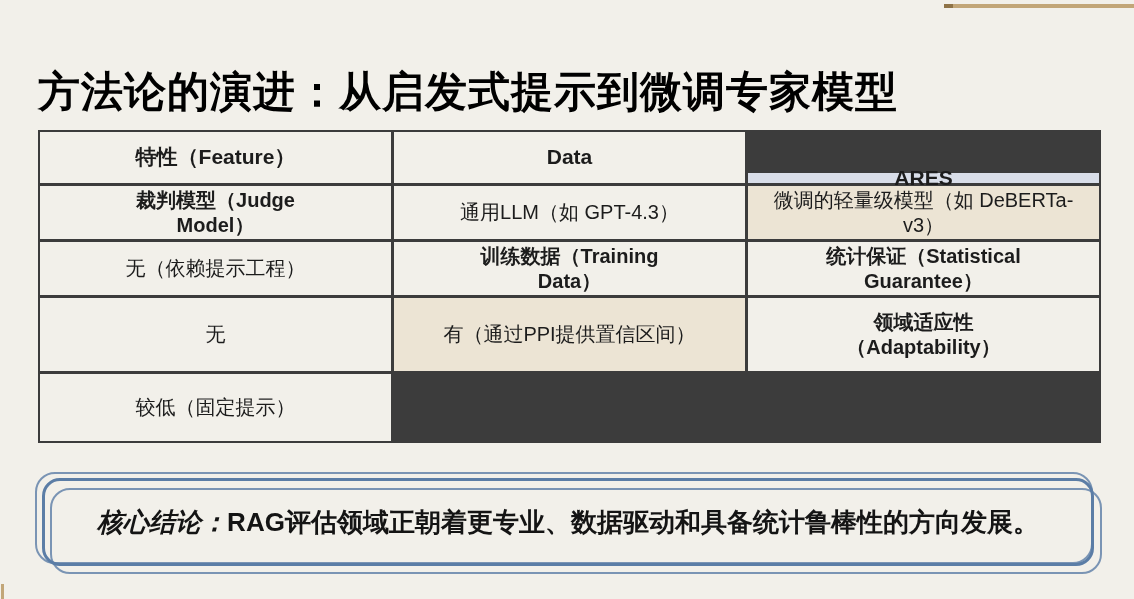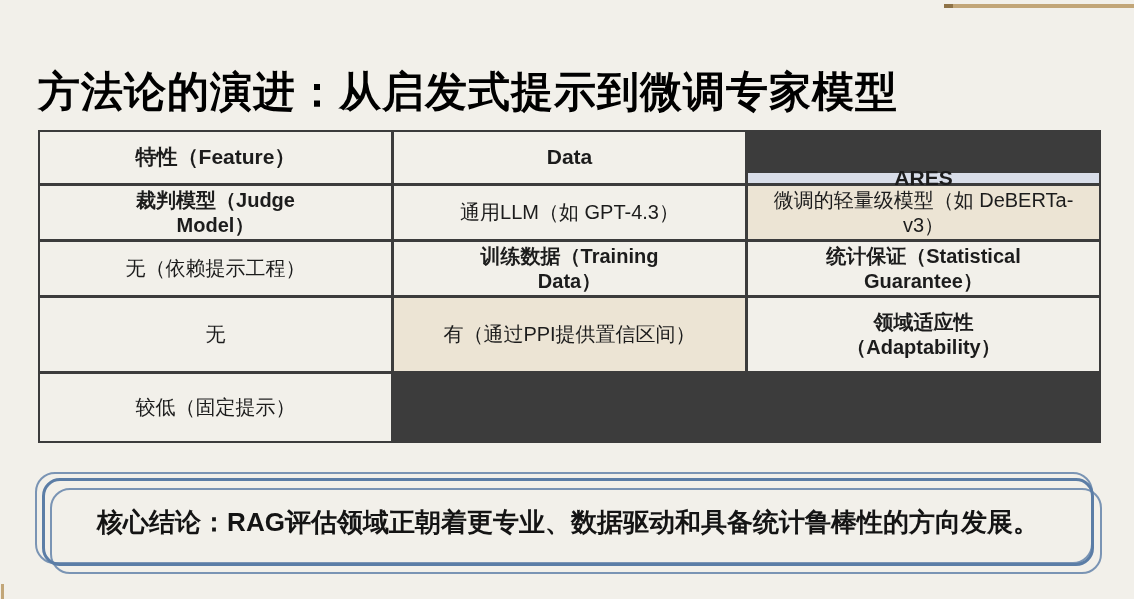--- a/index.html
+++ b/index.html
@@ -63,21 +63,21 @@
   }
   .conclusion::after{
     content:"";position:absolute;left:5px;top:7px;
     width:calc(100% + 2px);height:100%;
     border:2px solid rgba(91,125,166,.8);border-radius:20px;
     pointer-events:none;
   }
   .conclusion .text-line{
     font-size:26px;font-weight:700;color:#141414;white-space:nowrap;
   }
-  .conclusion .lead{font-weight:800;}
+  .conclusion .lead{font-weight:800;font-style:italic;}
 </style>
 </head>
 <body style="--background: #f2f0ea; --ares-header-bg: #d9dee9; --ares-cell-bg: #ece4d4; --table-border: #3c3c3c; --conclusion-border: #5b7da6; --accent-line: #c2a678; --text: #1c1c1c;">
 
 <div class="slide">
 
   <div class="accent-top"></div>
   <div class="accent-bottom"></div>
 
   <h1 class="title">方法论的演进：从启发式提示到微调专家模型</h1>

